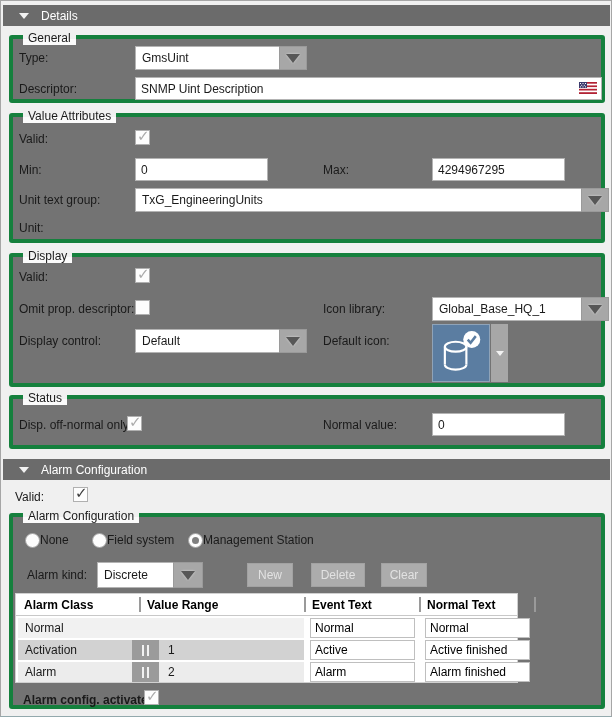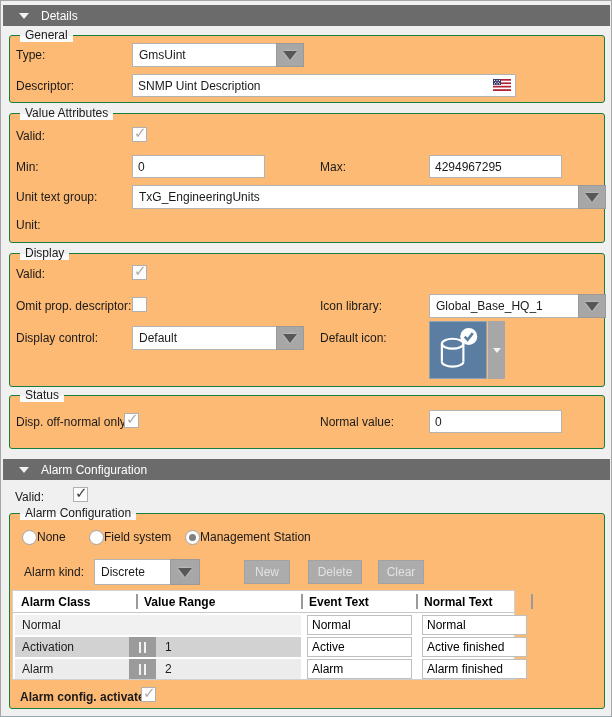--- a/index.html
+++ b/index.html
@@ -19,22 +19,22 @@
     background:#6b6b6b; color:#ffffff;
     display:flex; align-items:center; gap:12px; padding-left:16px;
   }
   .secbar .tri-collapse {
     width:0; height:0; border:5px solid transparent; border-bottom:0;
     border-top:6px solid #f2f2f2;
   }
 
   
   .group {
-    position:absolute; background:#fdba74;
-    border:1px solid #15803d; border-radius:3px;
+    position:absolute; background:#737373;
+    border:4px solid #15803d; border-radius:3px;
   }
   .legend {
     position:absolute; top:-8px; left:10px; padding:0 5px;
     background:linear-gradient(#f0f0f0 55%, #fbfbfb 45%);
     color:#1a1a1a; white-space:nowrap;
   }
   .lbl { position:absolute; white-space:nowrap; color:#1a1a1a; }
 
   
   .tfield {
@@ -145,21 +145,21 @@
 
     <span class="lbl" style="left:6px; top:12px;">Type:</span>
     <div class="combo" style="left:122px; top:7px; width:172px;">
       <div class="combo-val">GmsUint</div>
       <div class="combo-btn">
           <span class="tri-dn"></span>
         </div>
     </div>
 
     <span class="lbl" style="left:6px; top:43px;">Descriptor:</span>
-    <div class="fieldwrap" style="left:122px; top:38px; width:384px; height:23px;">
+    <div class="fieldwrap" style="left:122px; top:38px; width:467px; height:23px;">
       <input class="tfield" type="text" value="SNMP Uint Description" style="">
       <svg class="flag" width="18" height="12" viewBox="0 0 18 12">
         <rect width="18" height="12" fill="#b22234"></rect>
         <rect y="1.7" width="18" height="1.7" fill="#fff"></rect>
         <rect y="5.1" width="18" height="1.7" fill="#fff"></rect>
         <rect y="8.5" width="18" height="1.7" fill="#fff"></rect>
         <rect width="8" height="6" fill="#3c3b6e"></rect>
         <rect x="1" y="1" width="1" height="1" fill="#fff"></rect>
           <rect x="3.5" y="1" width="1" height="1" fill="#fff"></rect>
           <rect x="6" y="1" width="1" height="1" fill="#fff"></rect>

